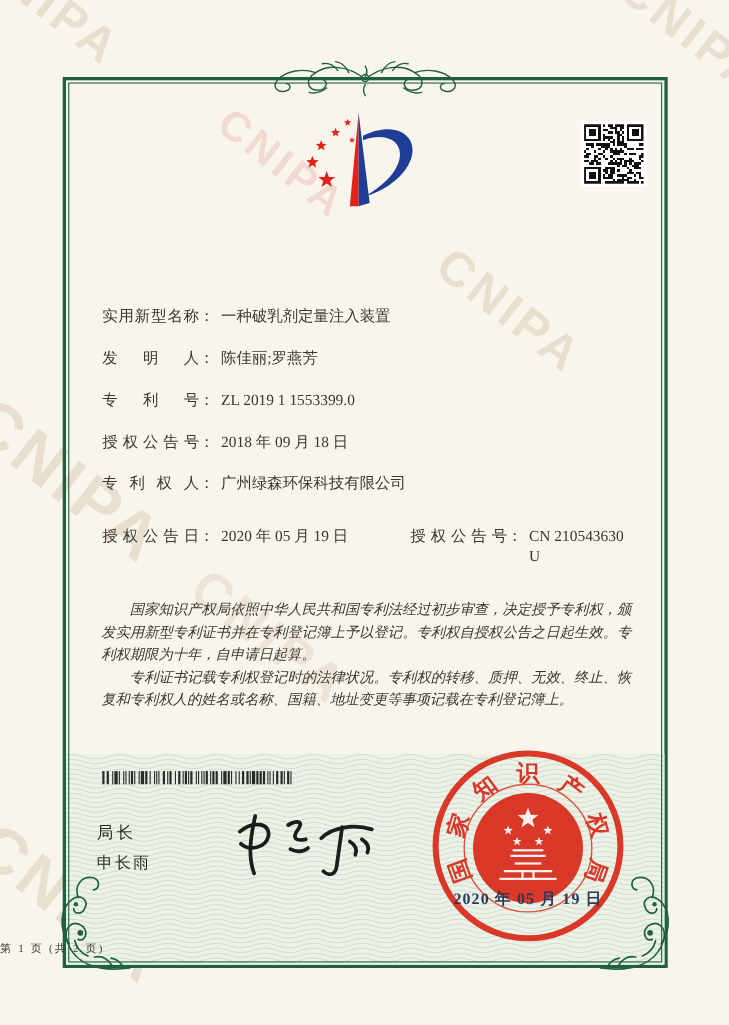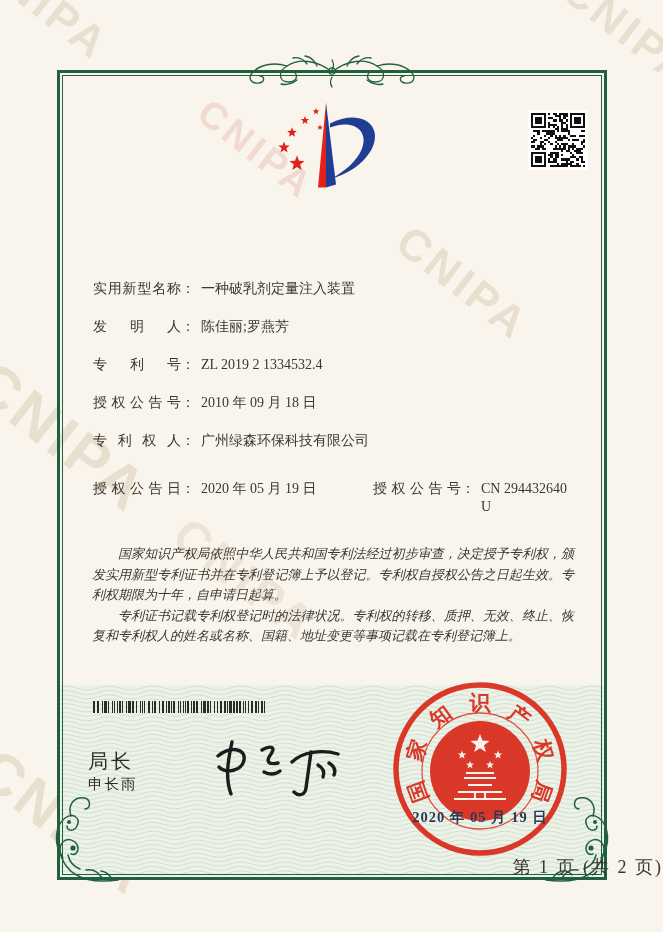--- a/index.html
+++ b/index.html
@@ -96,31 +96,31 @@
     font-size:13px;line-height:20.5px;text-align:justify;
     font-style:italic;color:#3a372f;z-index:7;
   }
   .body-text p{margin:0;text-indent:2em;}
   
   .barcode{
     position:absolute;left:93px;top:701px;height:12px;
     display:flex;align-items:stretch;z-index:7;
   }
   .barcode span{flex:none;height:100%;}
-  .sign-title{position:absolute;left:88px;top:748px;font-size:20px;letter-spacing:3px;color:#2e2b26;z-index:7;font-family:Liberation Sans, sans-serif;}
+  .sign-title{position:absolute;left:88px;top:748px;font-size:15px;letter-spacing:3px;color:#2e2b26;z-index:7;font-family:Liberation Sans, sans-serif;}
   .sign-name{position:absolute;left:88px;top:775px;font-size:14.5px;letter-spacing:2px;color:#2e2b26;z-index:7;font-family:"Liberation Sans","DejaVu Sans",sans-serif;}
   .signature{position:absolute;left:198px;top:732px;width:158px;height:74px;z-index:8;}
   .seal{position:absolute;left:391px;top:680px;width:178px;height:178px;z-index:9;color:var(--seal-red,#d92a1a);opacity:0.93;}
   .seal-date{
     position:absolute;left:398px;top:808px;width:164px;text-align:center;
     font-size:14.5px;font-weight:bold;letter-spacing:1px;color:#2c3a5a;z-index:10;
   }
   .page-num{
-    position:absolute;left:0;right:0;top:855px;text-align:right;
-    font-size:18px;letter-spacing:2px;color:#3a372f;z-index:7;
+    position:absolute;left:0;right:0;top:855px;text-align:left;
+    font-size:10px;letter-spacing:2px;color:#3a372f;z-index:7;
   }
   .footer-note{
     position:absolute;left:50%;top:884px;transform:translateX(-50%);
     width:214px;height:26px;line-height:26px;background:#ffffff;
     text-align:center;font-size:13px;letter-spacing:3px;color:#3a372f;z-index:7;
   }
 </style>
 </head>
 <body>
 
@@ -562,42 +562,42 @@
     <div class="frow">
       <span class="flabel"><span class="jlabel">实用新型名称</span><span>：</span></span>
       <span class="fval">一种破乳剂定量注入装置</span>
     </div>
     <div class="frow">
       <span class="flabel"><span class="jlabel">发明人</span><span>：</span></span>
       <span class="fval">陈佳丽;罗燕芳</span>
     </div>
     <div class="frow">
       <span class="flabel"><span class="jlabel">专利号</span><span>：</span></span>
-      <span class="fval">ZL 2019 2 1334532.4</span>
+      <span class="fval">ZL 2019 1 1553399.0</span>
     </div>
     <div class="frow">
       <span class="flabel"><span class="jlabel">授权公告号</span><span>：</span></span>
-      <span class="fval">2010 年 09 月 18 日</span>
+      <span class="fval">2018 年 09 月 18 日</span>
     </div>
     <div class="frow">
       <span class="flabel"><span class="jlabel">专利权人</span><span>：</span></span>
       <span class="fval">广州绿森环保科技有限公司</span>
     </div>
     <div class="frow addr">
       <span class="fval">
       </span>
     </div>
     <div class="frow grant-group">
       <span class="g1">
         <span class="flabel"><span class="jlabel">授权公告日</span><span>：</span></span>
         <span class="fval">2020 年 05 月 19 日</span>
       </span>
       <span class="g2">
         <span class="flabel"><span class="jlabel">授权公告号</span><span>：</span></span>
-        <span class="fval">CN 294432640 U</span>
+        <span class="fval">CN 210543630 U</span>
       </span>
     </div>
   </div>
 
   <div class="body-text">
     <p>国家知识产权局依照中华人民共和国专利法经过初步审查，决定授予专利权，颁发实用新型专利证书并在专利登记簿上予以登记。专利权自授权公告之日起生效。专利权期限为十年，自申请日起算。</p>
     <p>专利证书记载专利权登记时的法律状况。专利权的转移、质押、无效、终止、恢复和专利权人的姓名或名称、国籍、地址变更等事项记载在专利登记簿上。</p>
   </div>
 
   <div class="barcode" id="barcode">

